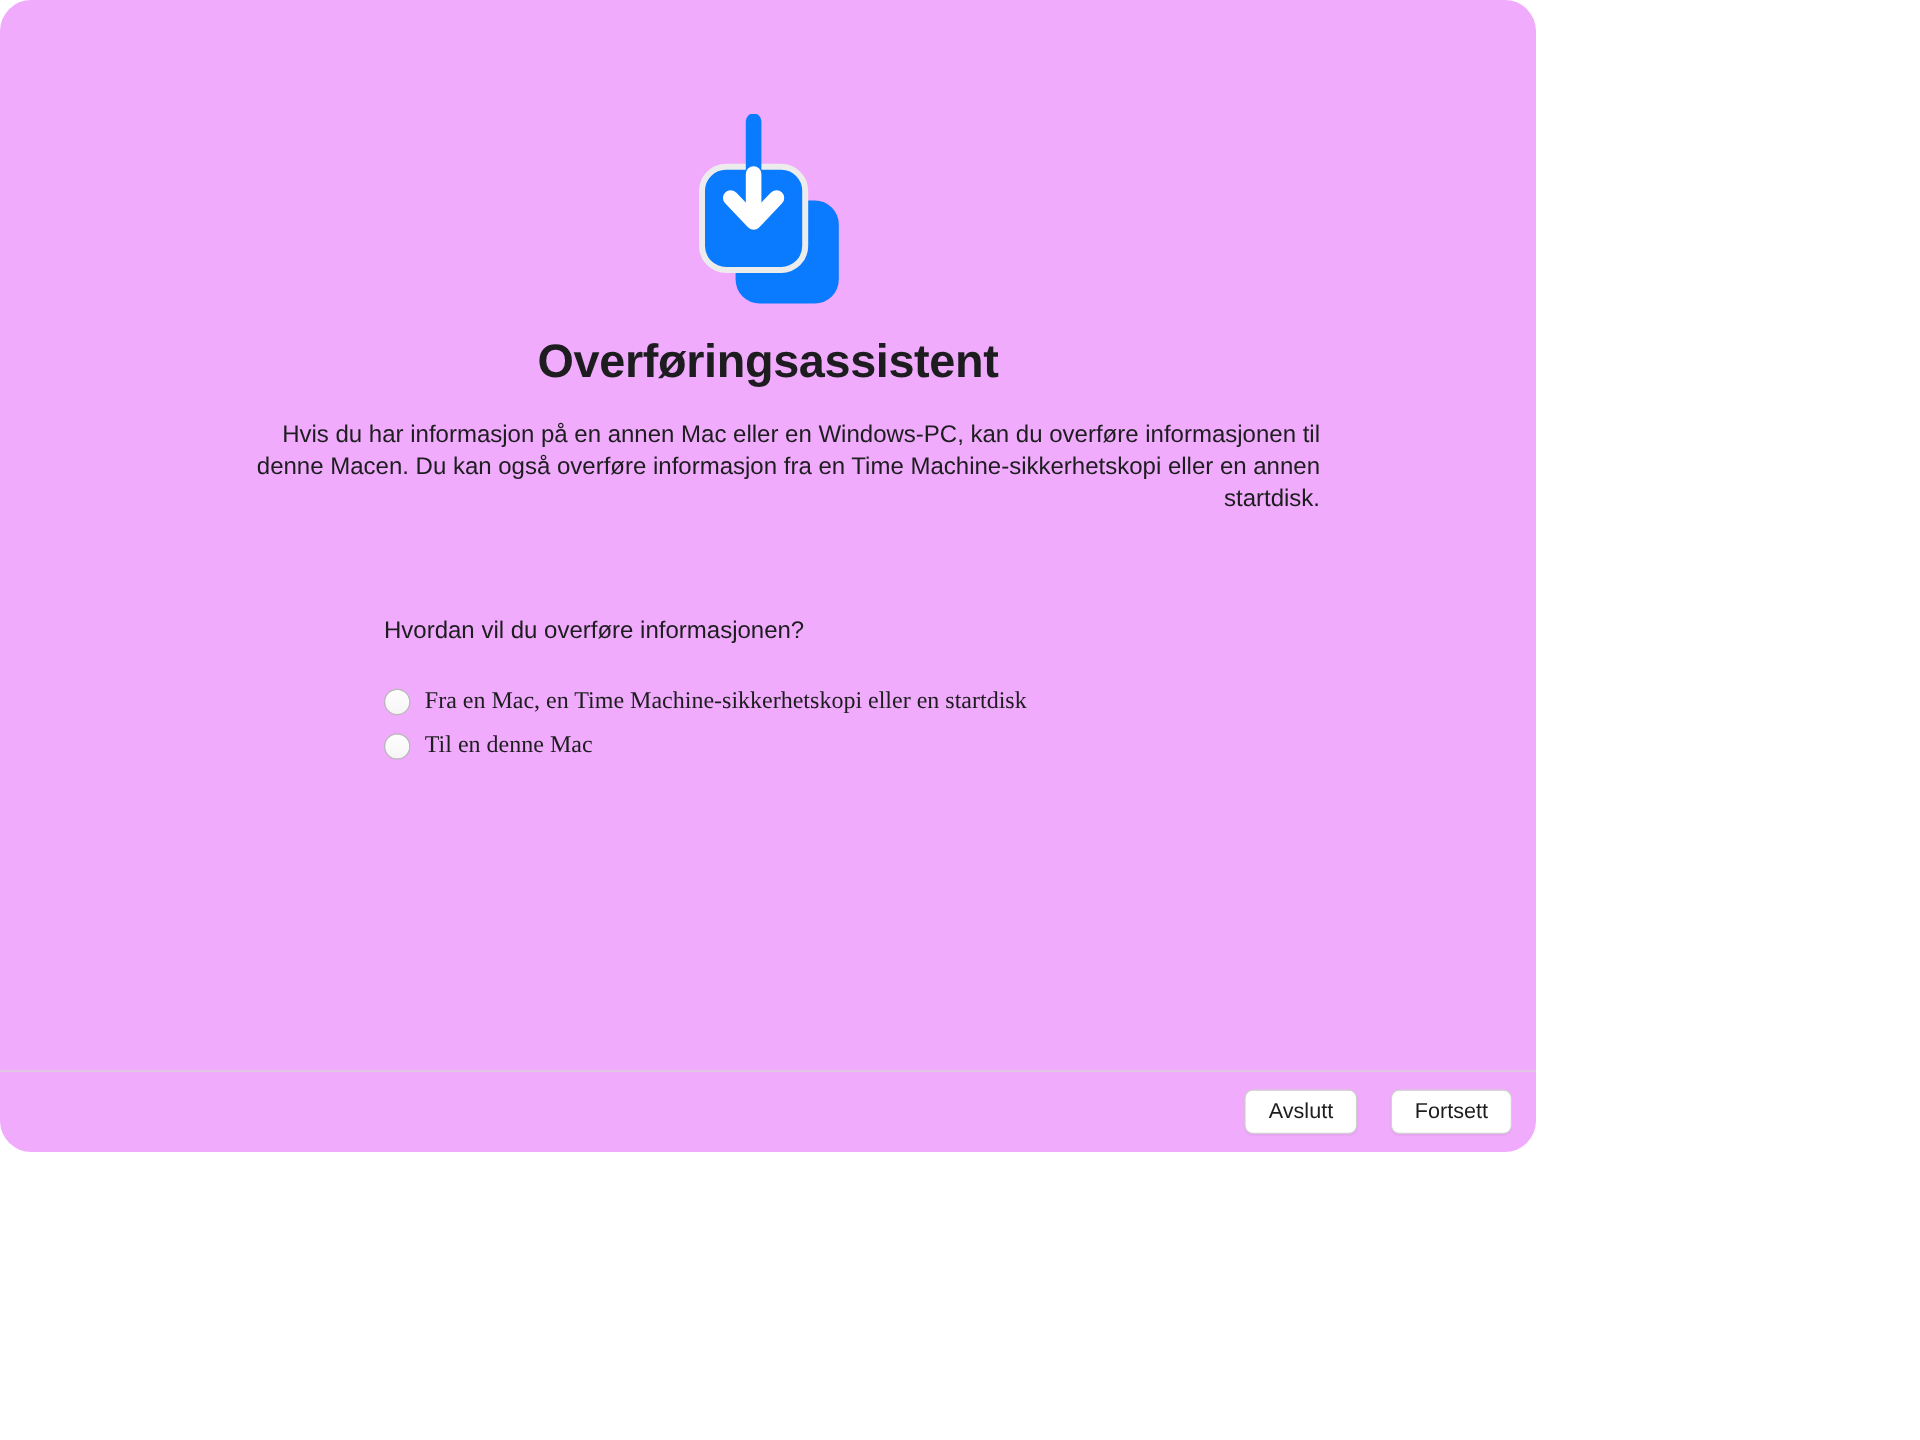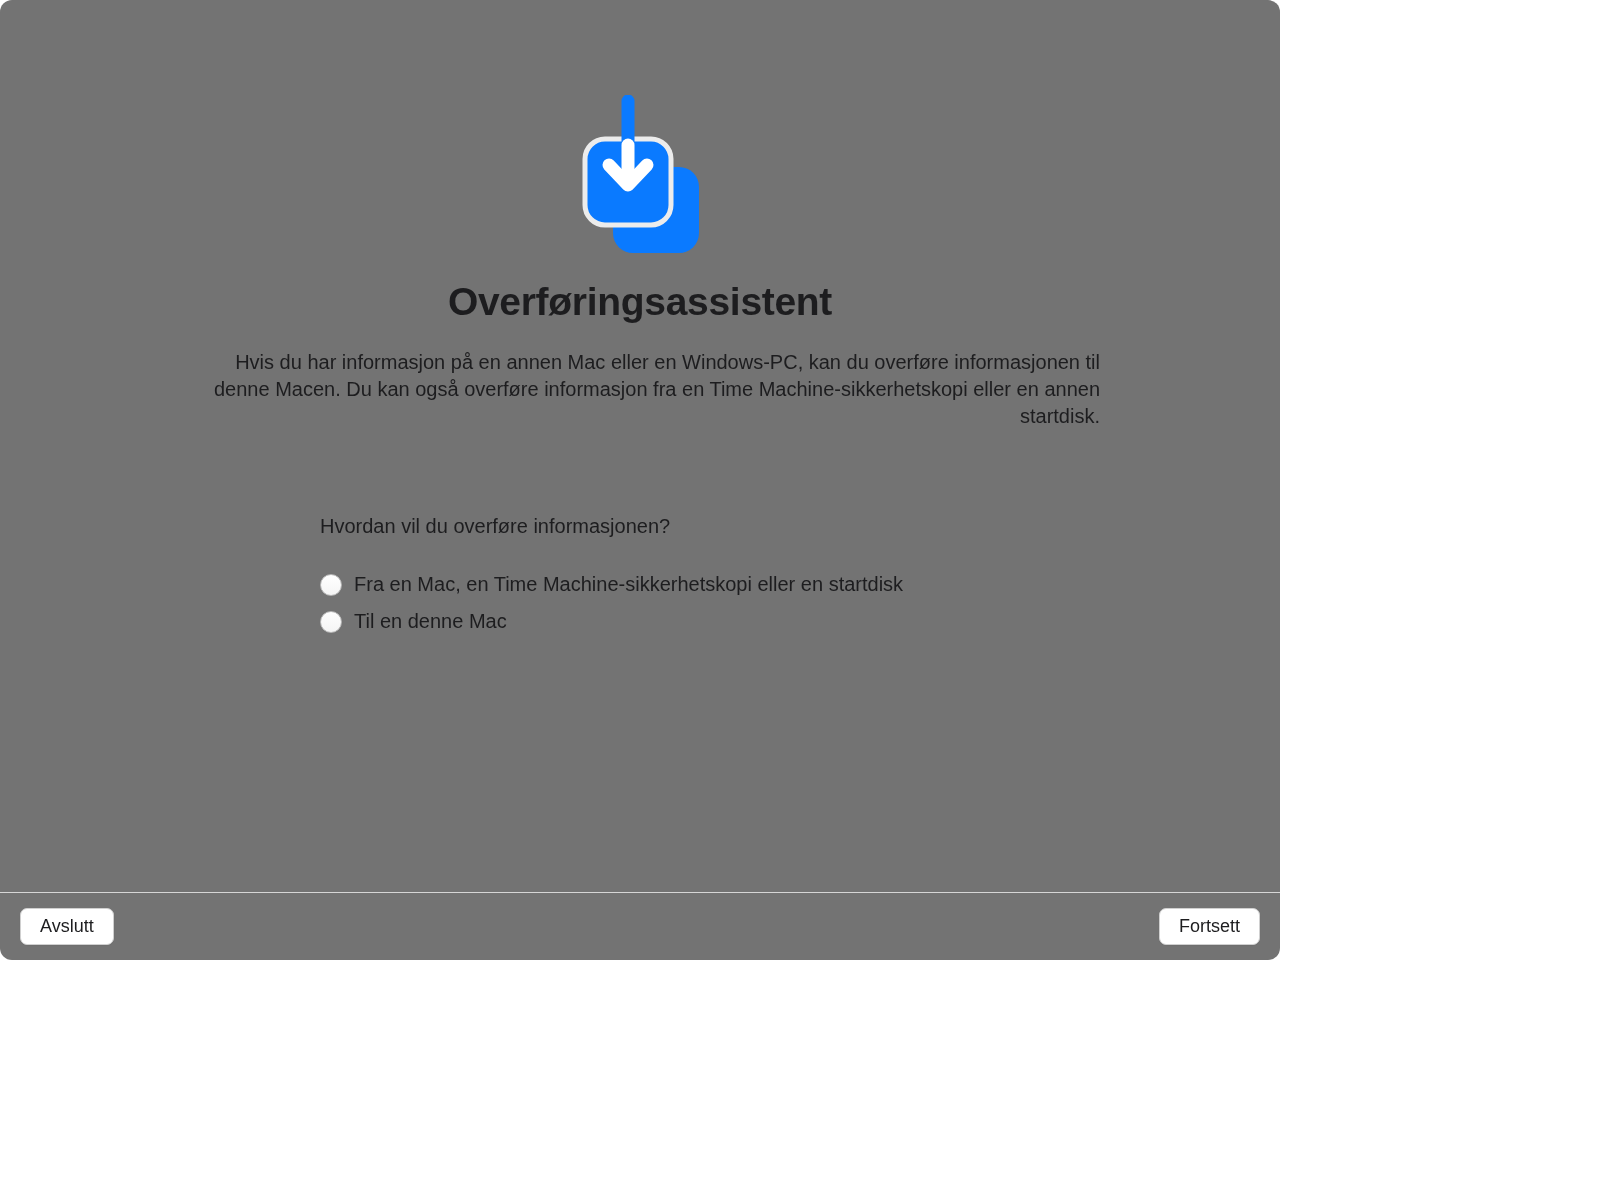--- a/index.html
+++ b/index.html
@@ -12,22 +12,22 @@
       font-family: -apple-system, BlinkMacSystemFont, "Segoe UI", "Helvetica Neue", Arial, sans-serif;
       background: #fff;
       width: 1280px;
       height: 960px;
       overflow: hidden;
     }
     
     .window {
       width: 1280px;
       height: 960px;
-      background: #737373;
-      border-radius: 12px;
+      background: #f0abfc;
+      border-radius: 26px;
       position: relative;
       display: flex;
       flex-direction: column;
       overflow: hidden;
     }
     
     .content-area {
       flex: 1;
       display: flex;
       flex-direction: column;
@@ -74,20 +74,21 @@
       display: flex;
       flex-direction: column;
       gap: 14px;
     }
     
     .radio-option {
       display: flex;
       align-items: center;
       gap: 12px;
       cursor: pointer;
+      font-family: Liberation Serif, serif;
     }
     
     .radio-circle {
       width: 22px;
       height: 22px;
       border-radius: 50%;
       border: 1px solid #b8b8b8;
       background: linear-gradient(180deg, #ffffff 0%, #f5f5f5 100%);
       flex-shrink: 0;
       position: relative;
@@ -112,22 +113,22 @@
     
     .radio-label {
       font-size: 20px;
       color: #1d1d1f;
     }
     
     .footer {
       border-top: 1px solid #d6d6d6;
       padding: 15px 20px;
       display: flex;
-      justify-content: space-between;
-      gap: 12px;
+      justify-content: flex-end;
+      gap: 28px;
     }
     
     .button {
       background: #ffffff;
       border: 1px solid #d0d0d0;
       border-radius: 7px;
       padding: 7px 19px;
       font-size: 18px;
       color: #1d1d1f;
       cursor: pointer;

